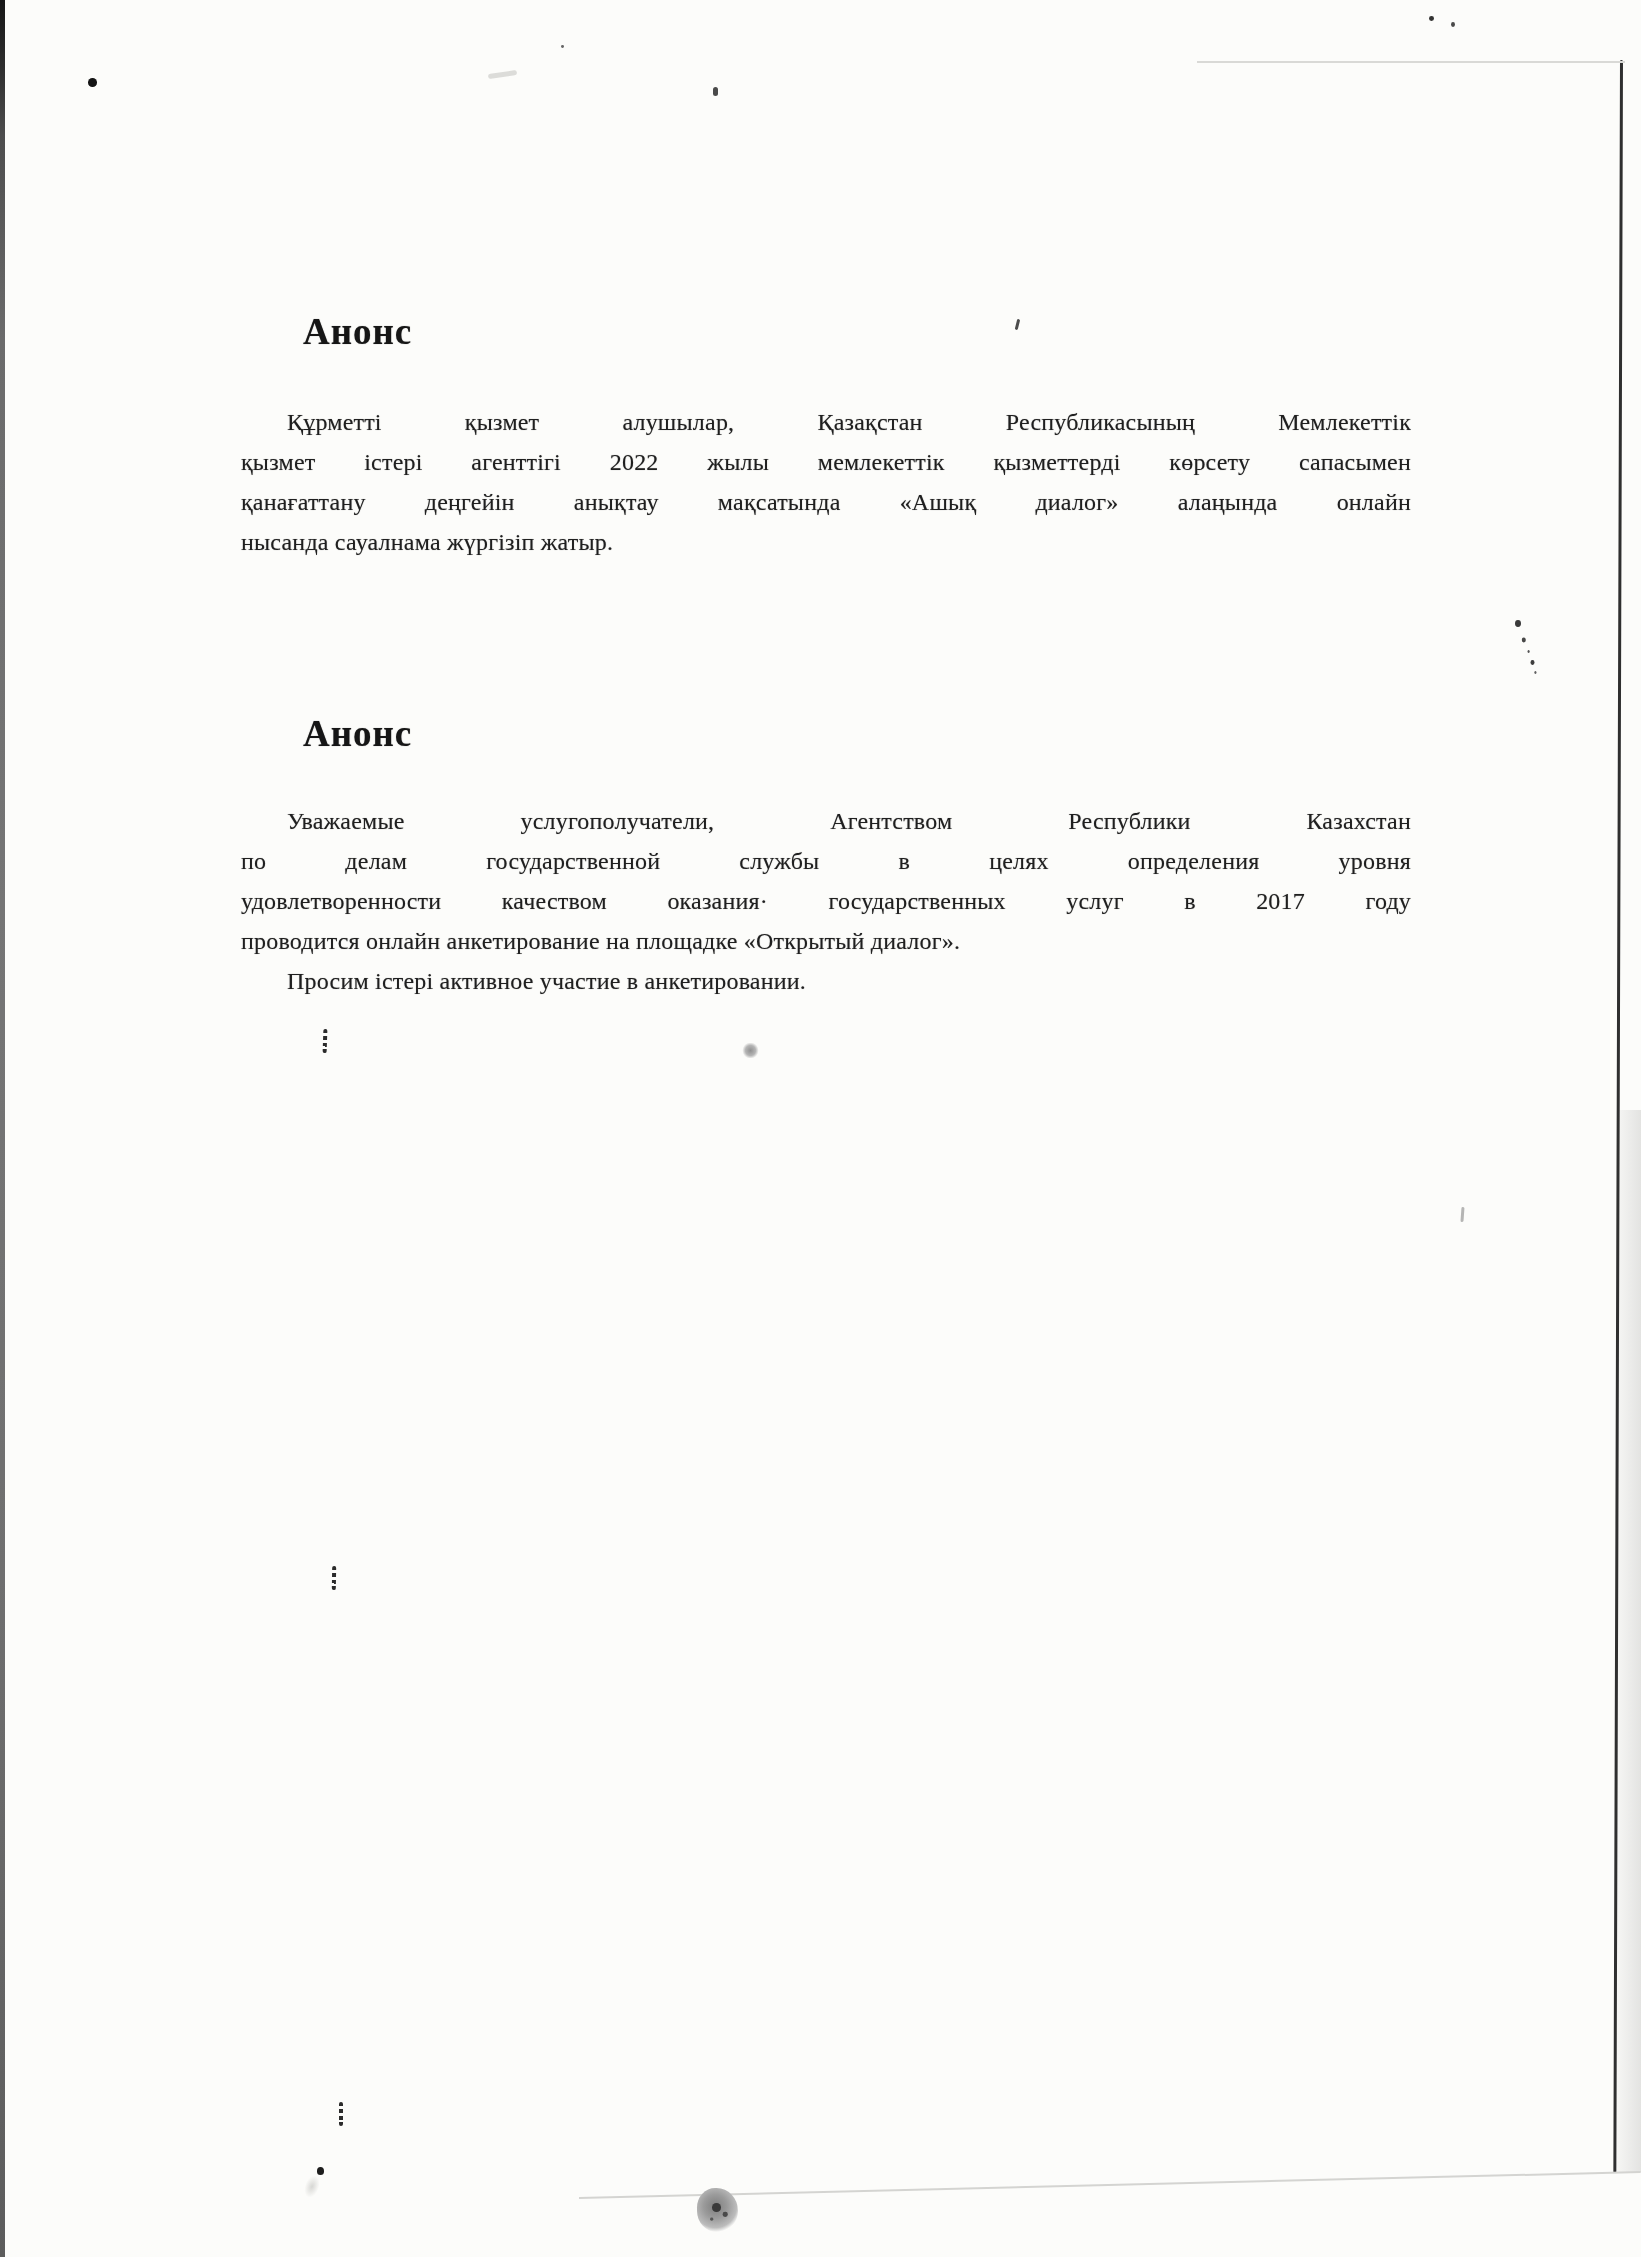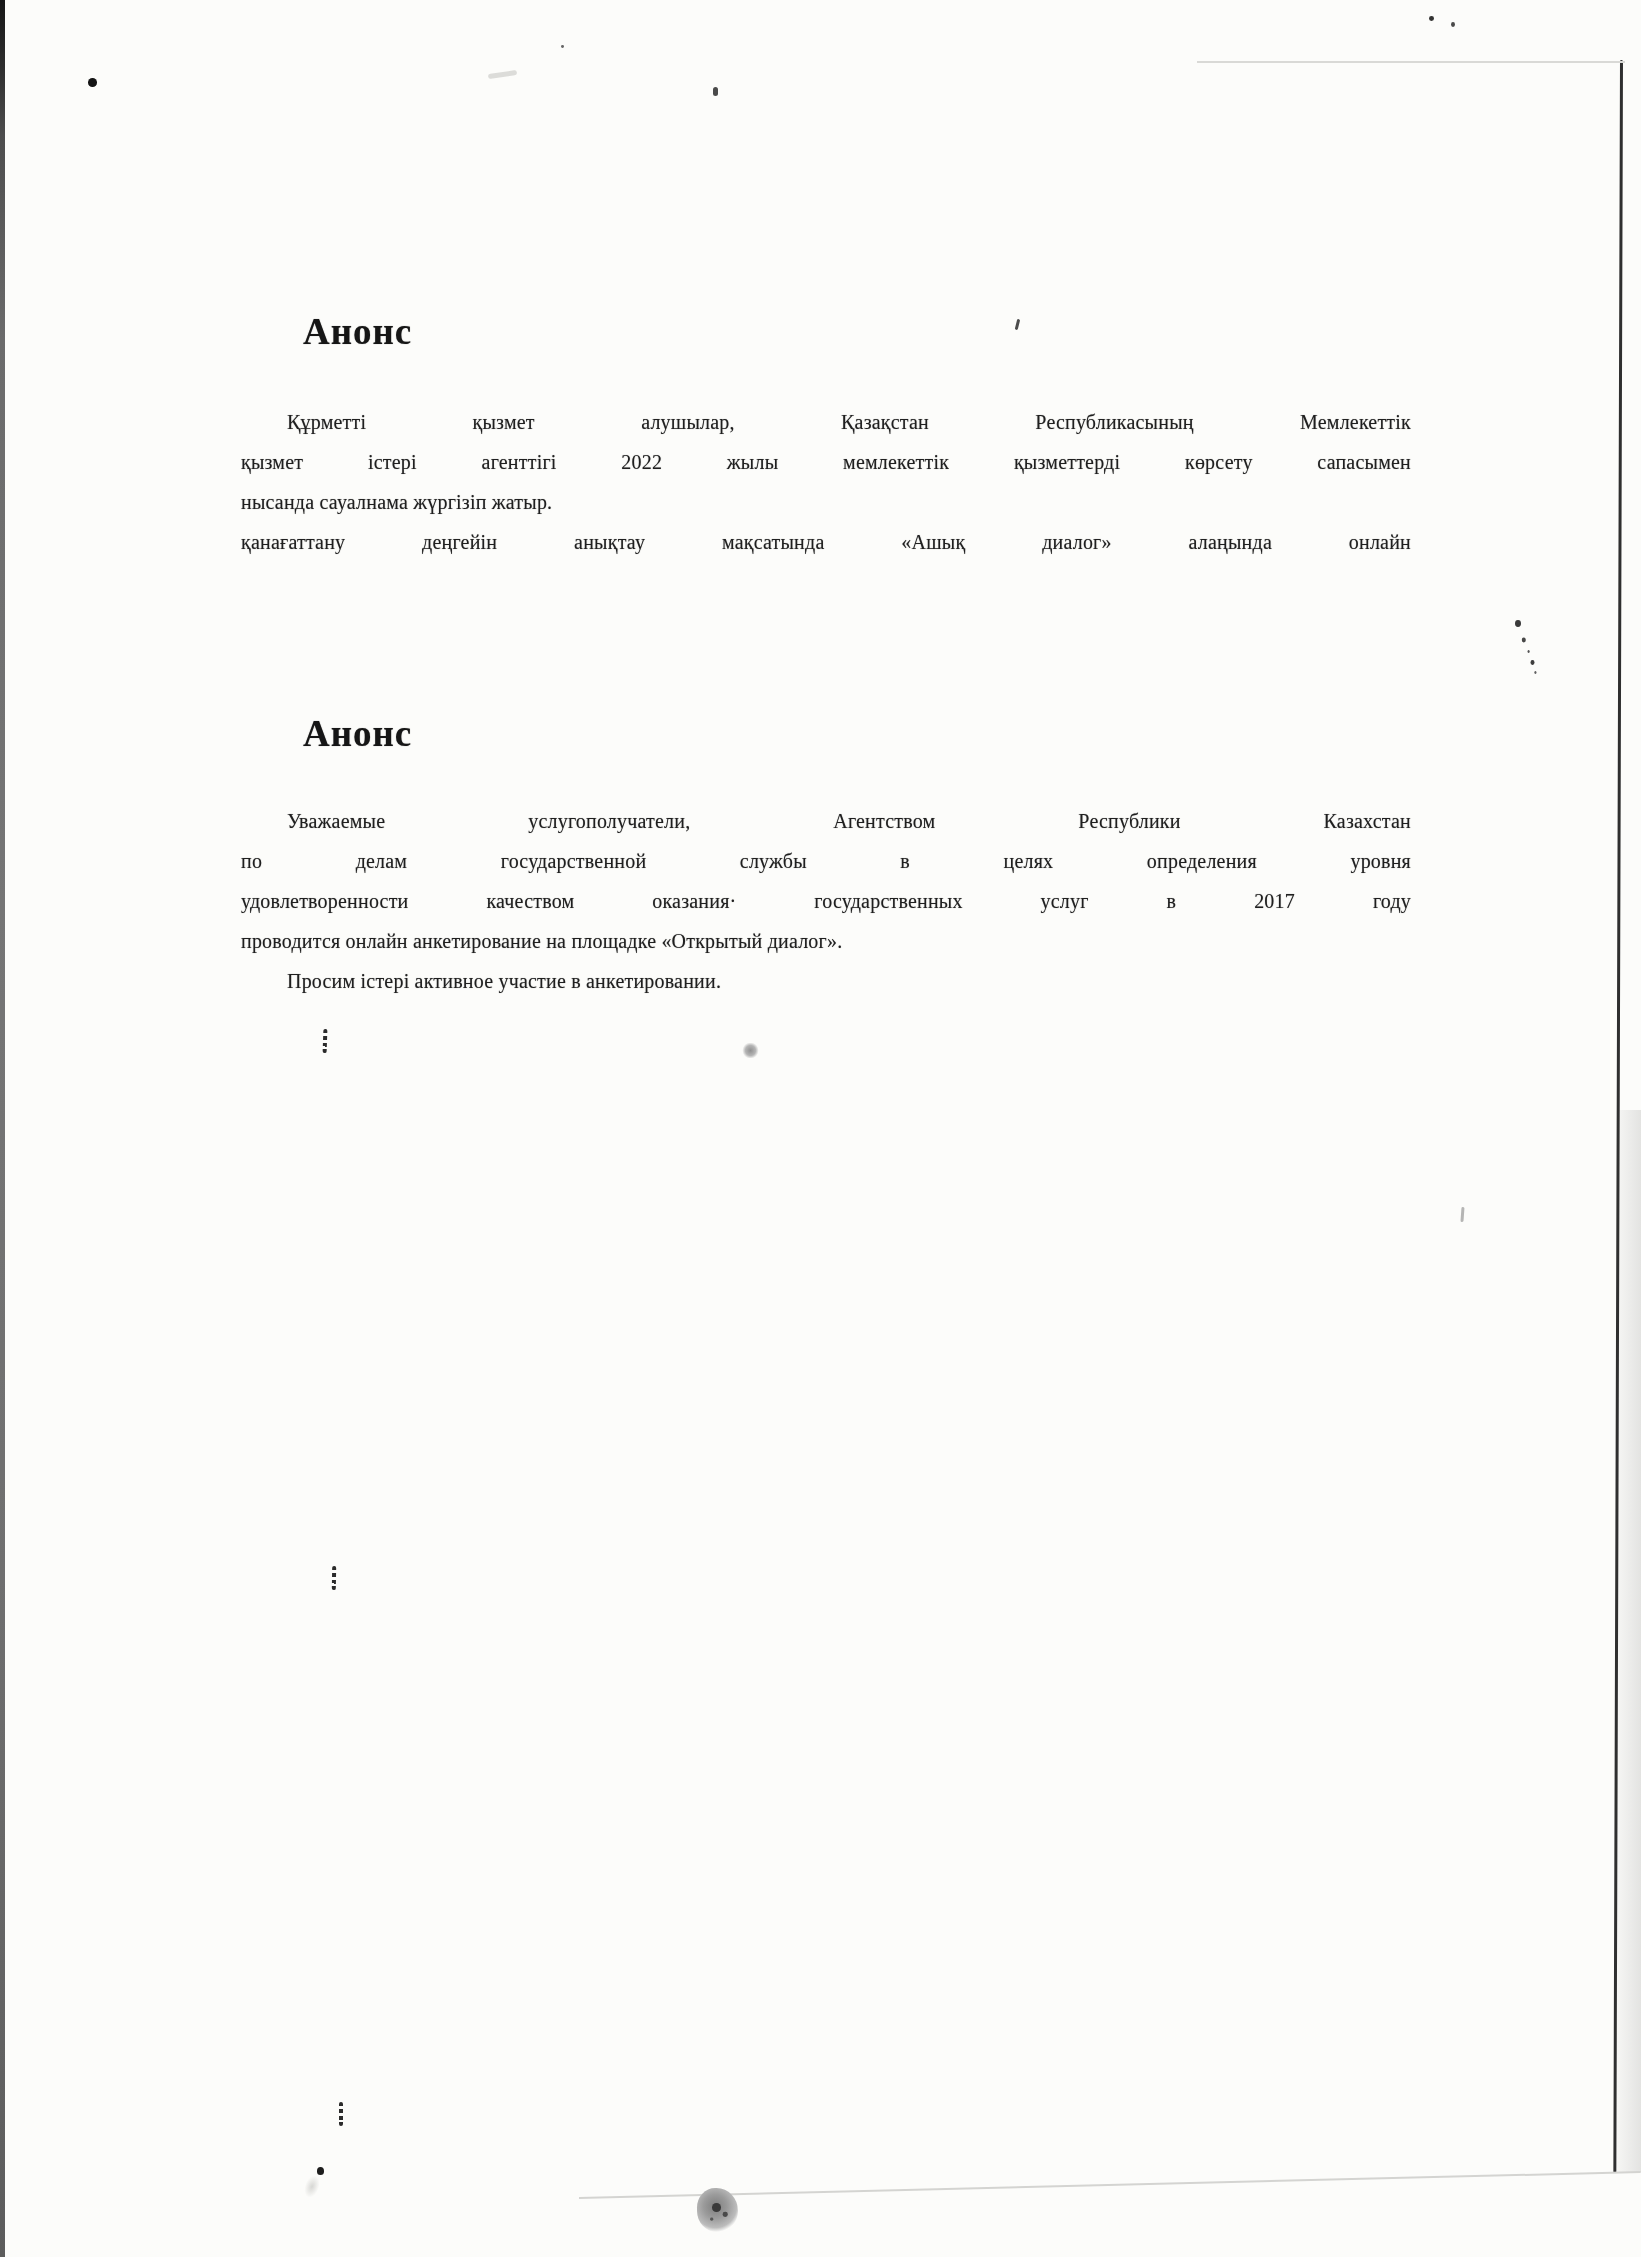--- a/index.html
+++ b/index.html
@@ -11,21 +11,21 @@
   }
   
   .col { position:absolute; left:241px; width:1170px; }
   .heading {
     position:relative; left:62px;
     text-align:left; font-weight:bold; font-size:37px; line-height:42px;
     color:#161616; letter-spacing:1px;
     text-shadow:0 0 1px rgba(10,10,10,0.45);
   }
   .pline {
-    font-size:20px; line-height:40px; letter-spacing:0.2px;
+    font-size:24px; line-height:40px; letter-spacing:0.2px;
     text-align:justify; text-align-last:justify;
     text-shadow:0 0 1px rgba(15,15,15,0.4);
     white-space:nowrap;
   }
   .pline.noslast { text-align-last:left; white-space:normal; }
   .indent { text-indent:46px; }
   
   .art { position:absolute; pointer-events:none; }
   .left-edge {
     left:0; top:0; width:4.8px; height:2257px;
@@ -80,22 +80,22 @@
 <body>
 
 <div class="page">
 
   <div class="col" style="top:311px;">
     <div class="heading">Анонс</div>
   </div>
   <div class="col" style="top:402px;">
     <div class="pline indent">Құрметті қызмет алушылар, Қазақстан Республикасының Мемлекеттік</div>
     <div class="pline">қызмет істері агенттігі 2022 жылы мемлекеттік қызметтерді көрсету сапасымен</div>
+    <div class="pline">қанағаттану деңгейін анықтау мақсатында «Ашық диалог» алаңында онлайн</div>
     <div class="pline noslast">нысанда сауалнама жүргізіп жатыр.</div>
-    <div class="pline">қанағаттану деңгейін анықтау мақсатында «Ашық диалог» алаңында онлайн</div>
   </div>
 
   <div class="col" style="top:713px;">
     <div class="heading">Анонс</div>
   </div>
   <div class="col" style="top:801px;">
     <div class="pline indent">Уважаемые услугополучатели, Агентством Республики Казахстан</div>
     <div class="pline">по делам государственной службы в целях определения уровня</div>
     <div class="pline">удовлетворенности качеством оказания· государственных услуг в 2017 году</div>
     <div class="pline noslast">проводится онлайн анкетирование на площадке «Открытый диалог».</div>

